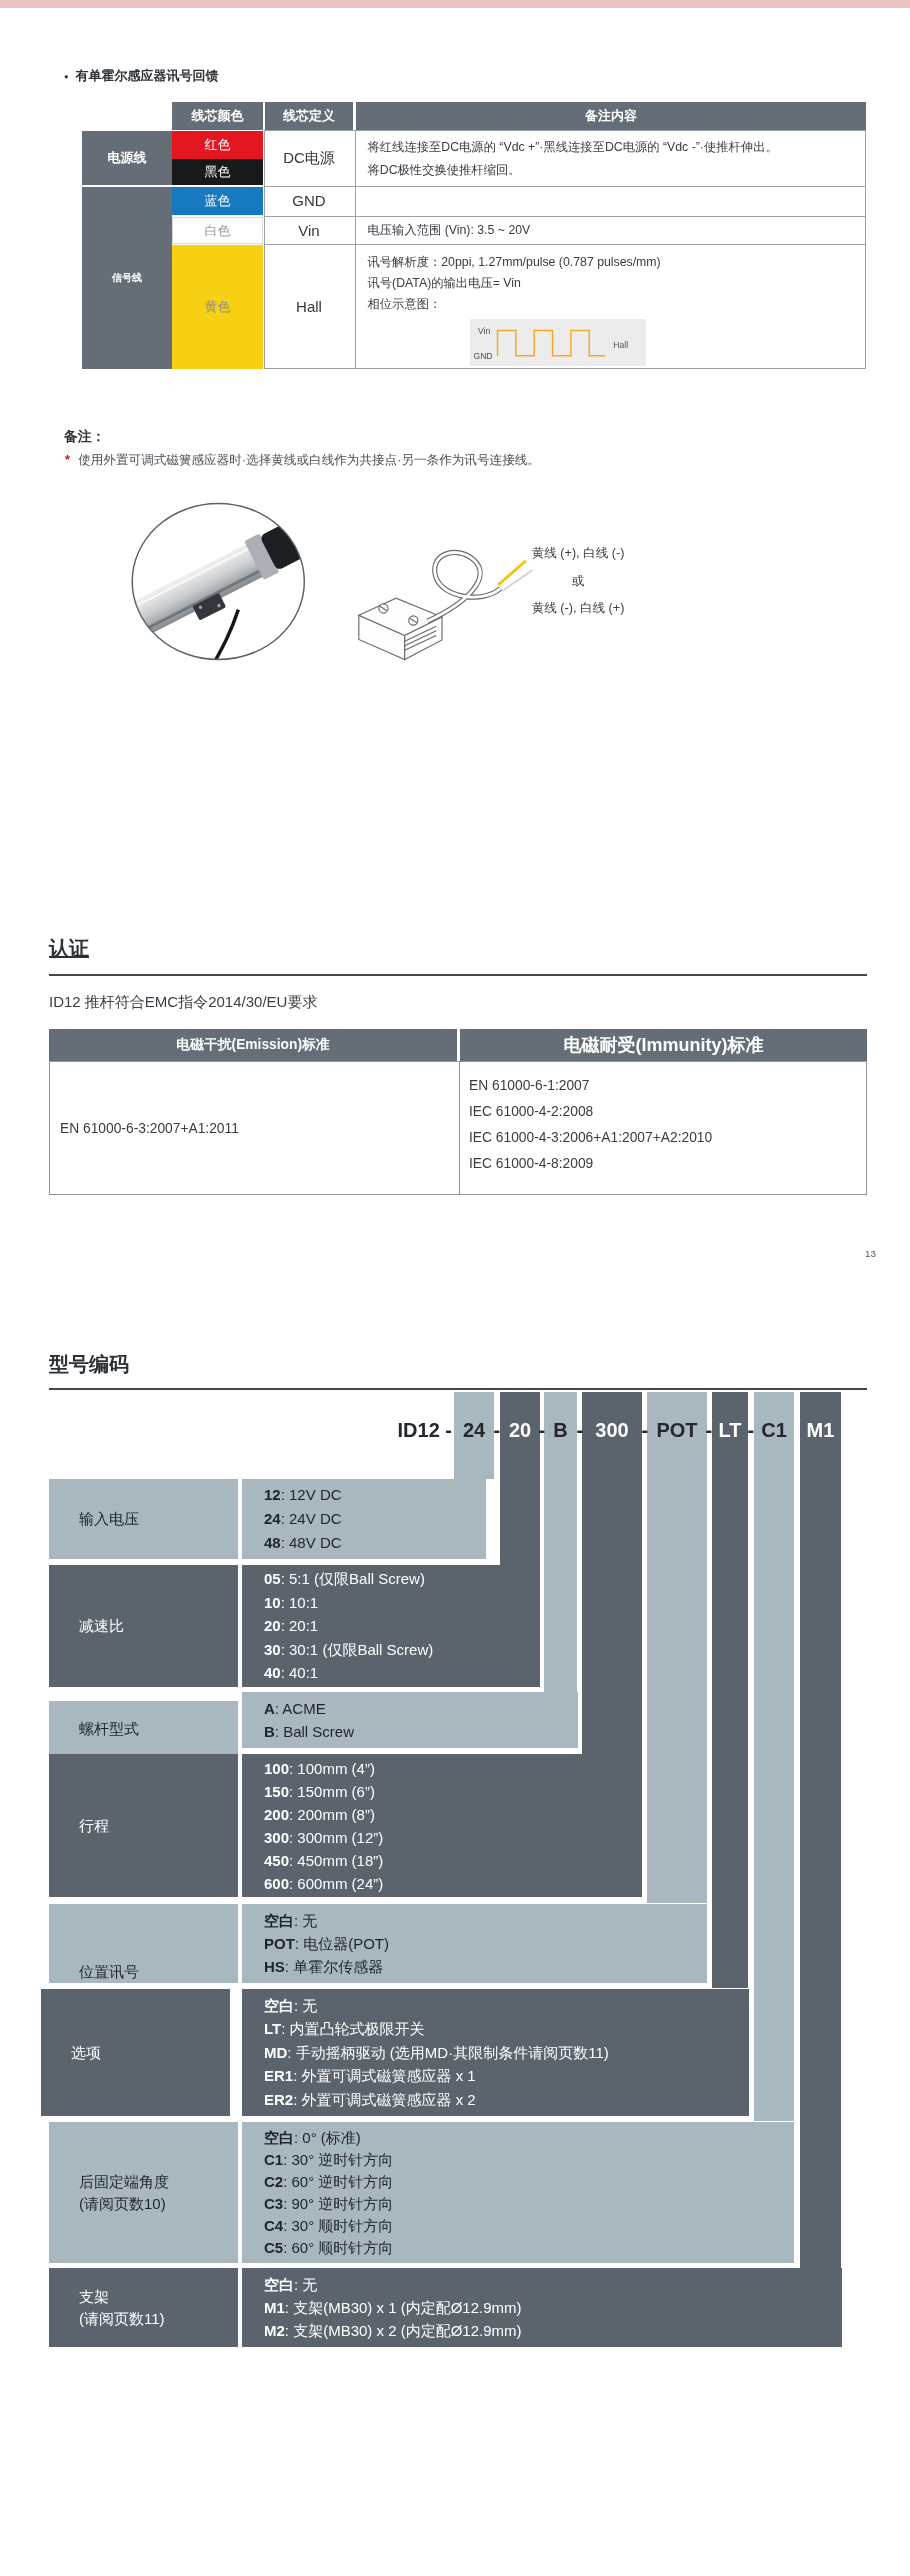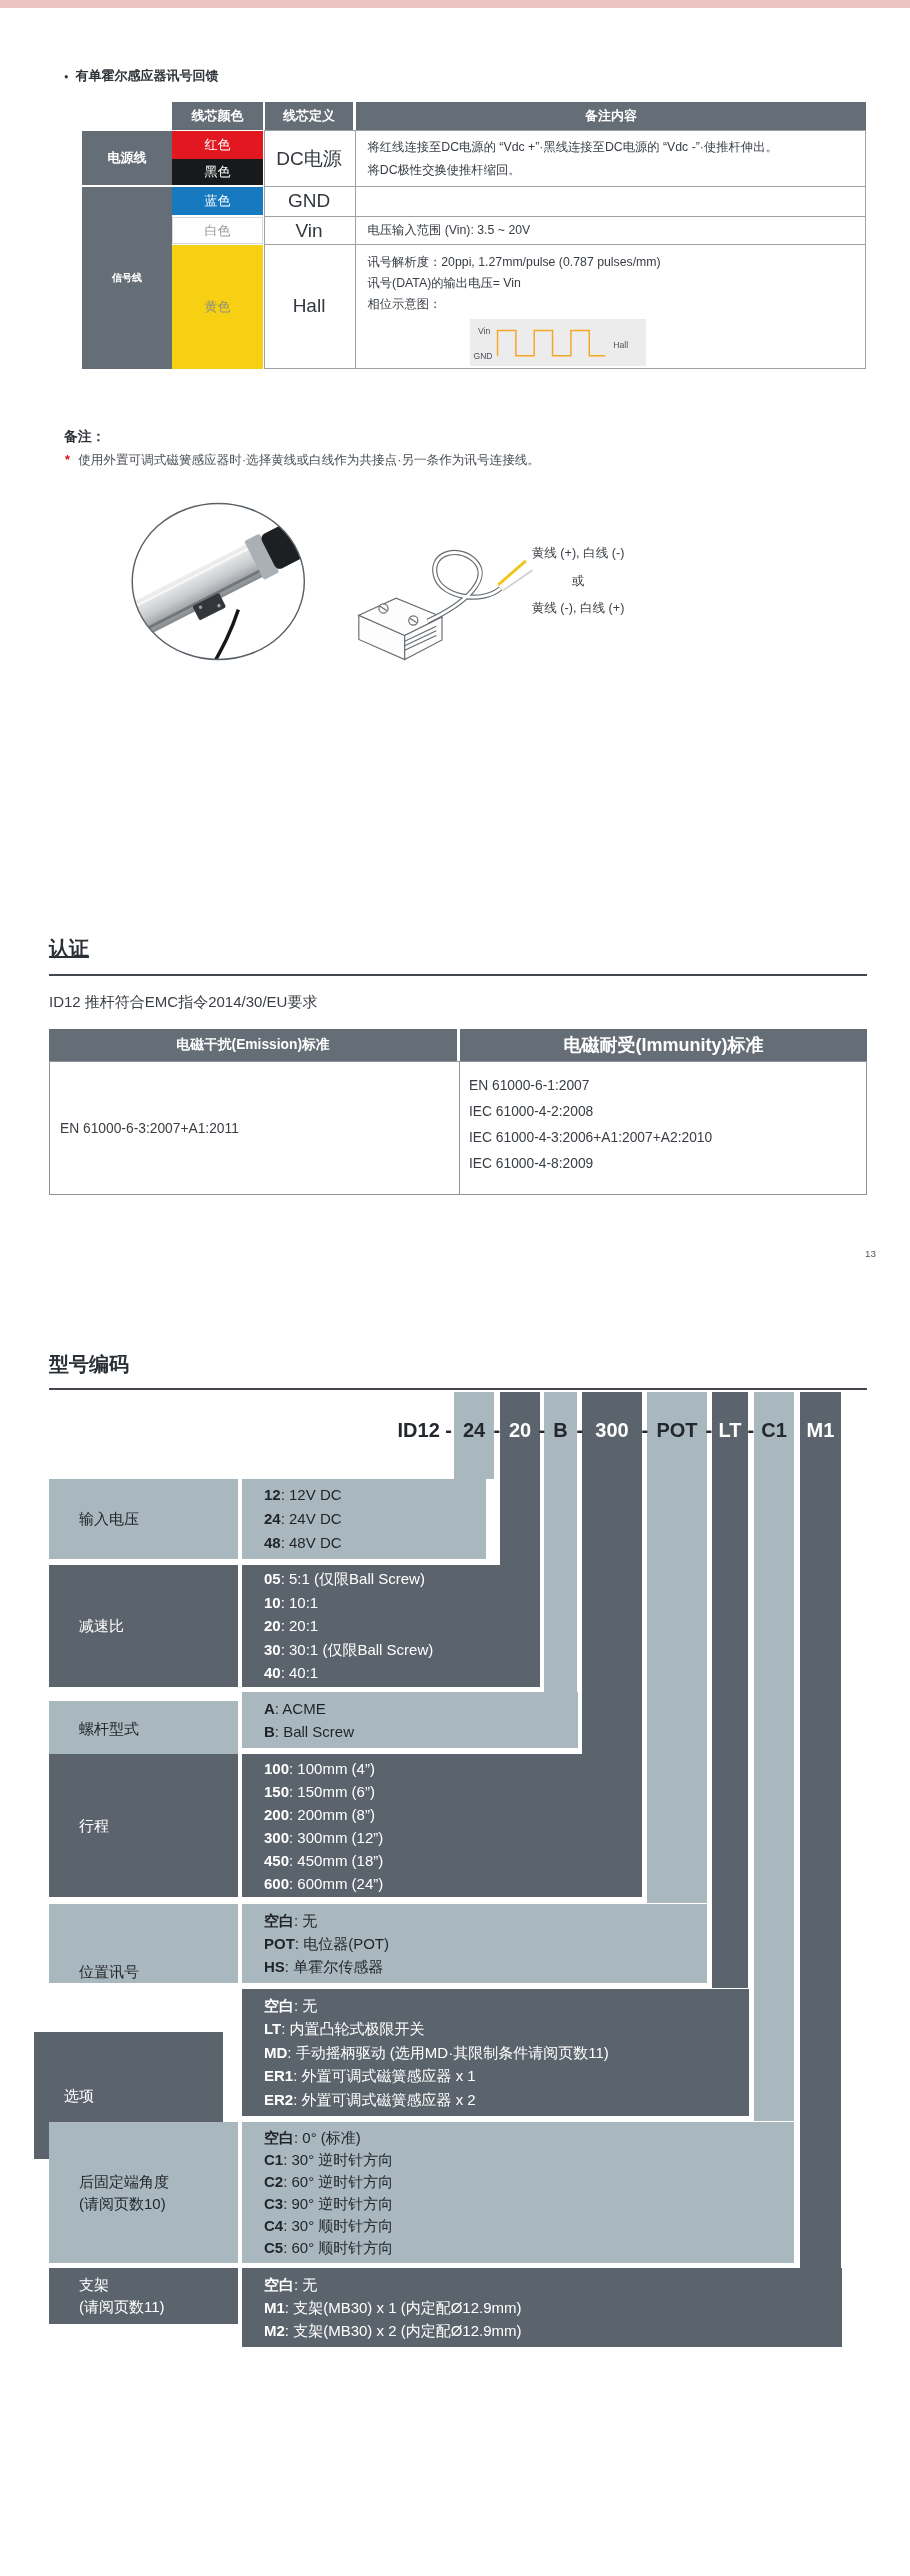--- a/index.html
+++ b/index.html
@@ -6,21 +6,21 @@
   body { background:#ffffff; }
   .page { position:relative; width:910px; height:2576px; background:#ffffff;
           font-family:"Liberation Sans", sans-serif; color:#33383e; overflow:hidden; }
   .abs { position:absolute; }
   .flexc { display:flex; align-items:center; justify-content:center; }
   .flexl { display:flex; align-items:center; }
   .dkcell { background:#656d76; color:#ffffff; font-weight:700; }
   .bullet-line { font-size:13px; font-weight:700; color:#2e3338; display:flex; align-items:center; }
   .dot { font-size:7.5px; margin-right:6.9px; color:#2e3338; }
   .wt-colorcell { font-size:13px; }
-  .wt-def { font-size:19px; color:#33383e; }
+  .wt-def { font-size:15px; color:#33383e; }
   .wt-rem { font-size:12.3px; color:#383d43; }
   .hairline { background:#9aa2a8; }
   .sec-title { font-size:20px; font-weight:700; color:#2b3036; }
   .sec-rule { height:2.3px; background:#41474d; }
   .body-border { border:0.6px solid #8d959b; }
   .emc-val { font-size:13.8px; color:#383d43; }
   .emc-list div { line-height:26px; }
   .code-lab { top:1415px; height:30px; line-height:30px; font-size:20px; font-weight:700; text-align:center; }
   .code-dark { color:#23282e; } .code-white { color:#ffffff; }
   .st-l { background:#a9b7bf; } .st-d { background:#5b646d; }
@@ -272,21 +272,21 @@
 
   <div class="abs ml row-light" style="left:49px;top:1904px;width:189px;height:79px;justify-content:flex-end;">
     <div>位置讯号</div>
     </div>
   <div class="abs mv row-light" style="left:242px;top:1904px;width:465px;height:79px;line-height:23px;">
       <div><b>空白</b>: 无</div>
       <div><b>POT</b>: 电位器(POT)</div>
       <div><b>HS</b>: 单霍尔传感器</div>
     </div>
 
-  <div class="abs ml row-dark" style="left:34px;top:1989px;width:189px;height:127px;margin-top:43px;">
+  <div class="abs ml row-dark" style="left:41px;top:1989px;width:189px;height:127px;">
     <div>选项</div>
     </div>
   <div class="abs mv row-dark" style="left:242px;top:1989px;width:507px;height:127px;line-height:23.5px;">
       <div><b>空白</b>: 无</div>
       <div><b>LT</b>: 内置凸轮式极限开关</div>
       <div><b>MD</b>: 手动摇柄驱动 (选用MD·其限制条件请阅页数11)</div>
       <div><b>ER1</b>: 外置可调式磁簧感应器 x 1</div>
       <div><b>ER2</b>: 外置可调式磁簧感应器 x 2</div>
     </div>
 
@@ -296,21 +296,21 @@
     </div>
   <div class="abs mv row-light" style="left:242px;top:2122px;width:552px;height:141px;line-height:22px;">
       <div><b>空白</b>: 0° (标准)</div>
       <div><b>C1</b>: 30° 逆时针方向</div>
       <div><b>C2</b>: 60° 逆时针方向</div>
       <div><b>C3</b>: 90° 逆时针方向</div>
       <div><b>C4</b>: 30° 顺时针方向</div>
       <div><b>C5</b>: 60° 顺时针方向</div>
     </div>
 
-  <div class="abs ml row-dark" style="left:49px;top:2268px;width:189px;height:56px;">
+  <div class="abs ml row-dark" style="left:49px;top:2268px;width:189px;height:79px;">
     <div>支架</div>
       <div>(请阅页数11)</div>
     </div>
   <div class="abs mv row-dark" style="left:242px;top:2268px;width:600px;height:79px;line-height:23px;">
       <div><b>空白</b>: 无</div>
       <div><b>M1</b>: 支架(MB30) x 1 (内定配Ø12.9mm)</div>
       <div><b>M2</b>: 支架(MB30) x 2 (内定配Ø12.9mm)</div>
     </div>
 
 </div>

